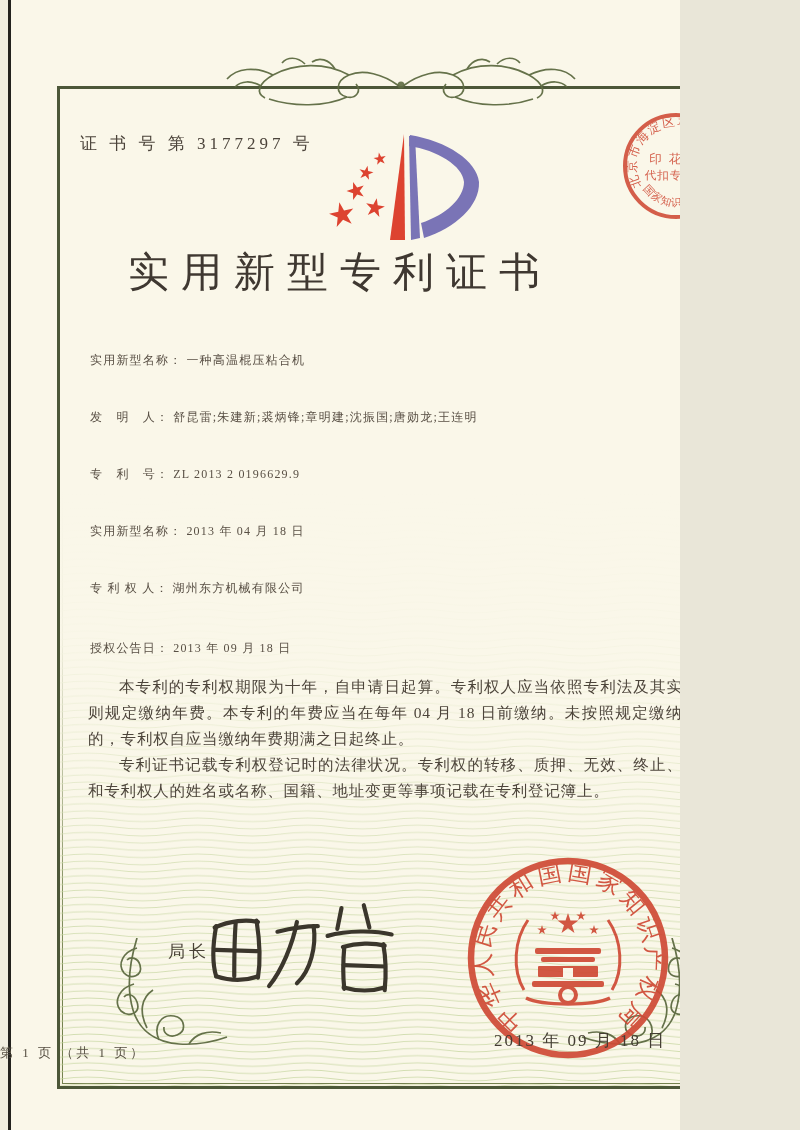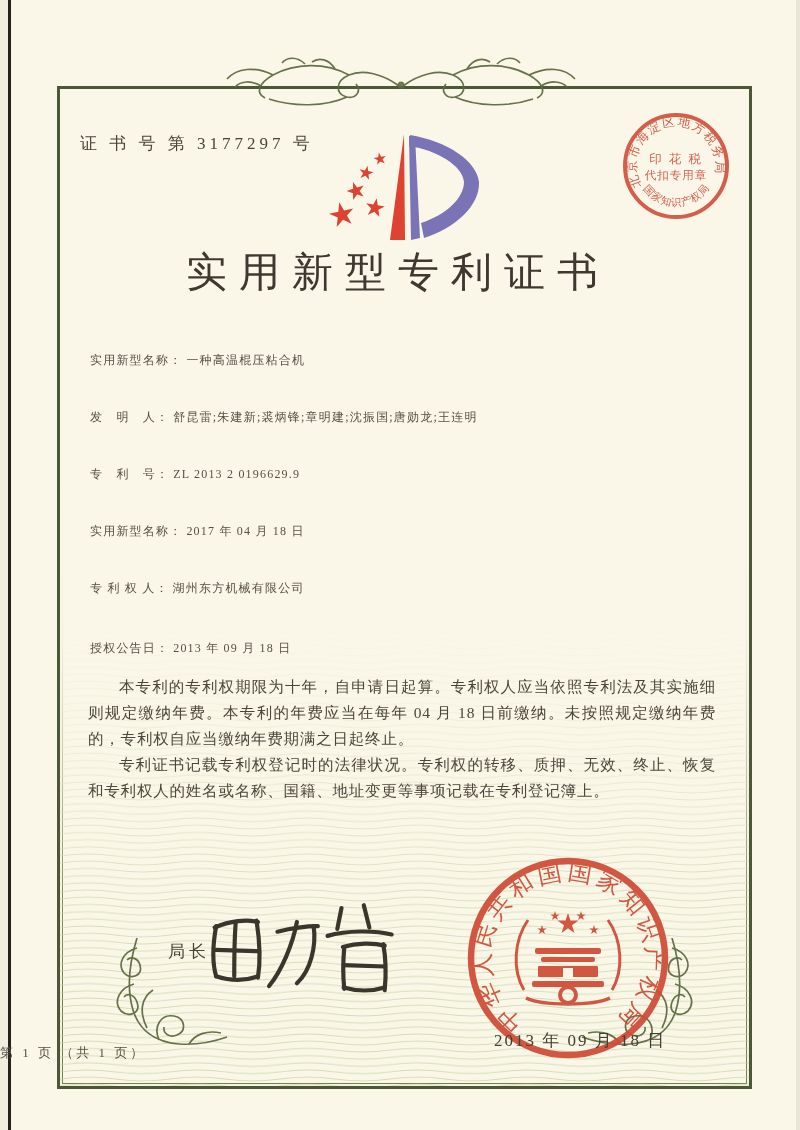--- a/index.html
+++ b/index.html
@@ -1,17 +1,17 @@
 <!DOCTYPE html>
 <html><head>
 <meta charset="utf-8">
 <style>
   html,body{margin:0;padding:0;}
   body{width:800px;height:1130px;background:#e9e6d8;font-family:"Liberation Serif","DejaVu Serif",serif;}
-  .page{position:relative;width:796px;height:1130px;background:#faf7e9;overflow:hidden;}
+  .page{position:relative;width:680px;height:1130px;background:#faf7e9;overflow:hidden;}
   .scan-edge-left{position:absolute;left:0;top:0;width:8px;height:100%;background:#f1eee0;}
   .scan-edge-dark{position:absolute;left:8px;top:0;width:3px;height:100%;background:#23221e;}
   .frame{position:absolute;left:57px;top:86px;width:689px;height:997px;
          border:3px solid #4c5738;
          box-shadow:inset 0 0 0 2px #f6f2e0, inset 0 0 0 3px #75824f;}
   .waves{position:absolute;left:0;top:0;width:100%;height:100%;}
   .fade{position:absolute;left:0;top:0;width:100%;height:100%;
         background:linear-gradient(180deg,
           rgba(250,247,233,1) 0%, rgba(250,247,233,1) 40%,
           rgba(250,247,233,0.93) 55%, rgba(250,247,233,0.55) 68%,
@@ -146,21 +146,21 @@
   <div class="row" style="top:352px">
     <span class="lbl">实用新型名称：</span><span class="val">一种高温棍压粘合机</span>
   </div>
   <div class="row" style="top:409px">
     <span class="lbl">发　明　人：</span><span class="val">舒昆雷;朱建新;裘炳锋;章明建;沈振国;唐勋龙;王连明</span>
   </div>
   <div class="row" style="top:466px">
     <span class="lbl">专　利　号：</span><span class="val">ZL 2013 2 0196629.9</span>
   </div>
   <div class="row" style="top:523px">
-    <span class="lbl">实用新型名称：</span><span class="val">2017 年 04 月 18 日</span>
+    <span class="lbl">实用新型名称：</span><span class="val">2013 年 04 月 18 日</span>
   </div>
   <div class="row" style="top:580px">
     <span class="lbl">专 利 权 人：</span><span class="val">湖州东方机械有限公司</span>
   </div>
   <div class="row" style="top:640px">
     <span class="lbl">授权公告日：</span><span class="val">2013 年 09 月 18 日</span>
   </div>
 
   <div class="paras">
     <p>本专利的专利权期限为十年，自申请日起算。专利权人应当依照专利法及其实施细则规定缴纳年费。本专利的年费应当在每年 04 月 18 日前缴纳。未按照规定缴纳年费的，专利权自应当缴纳年费期满之日起终止。</p>

